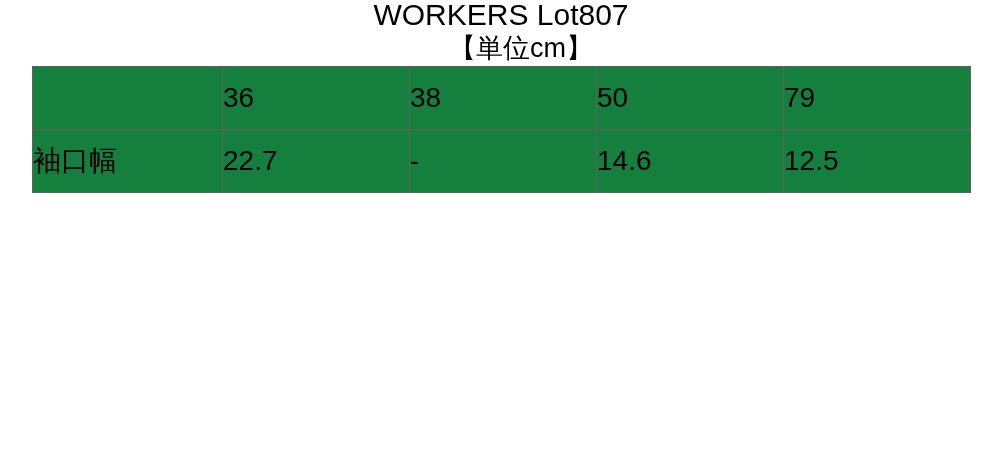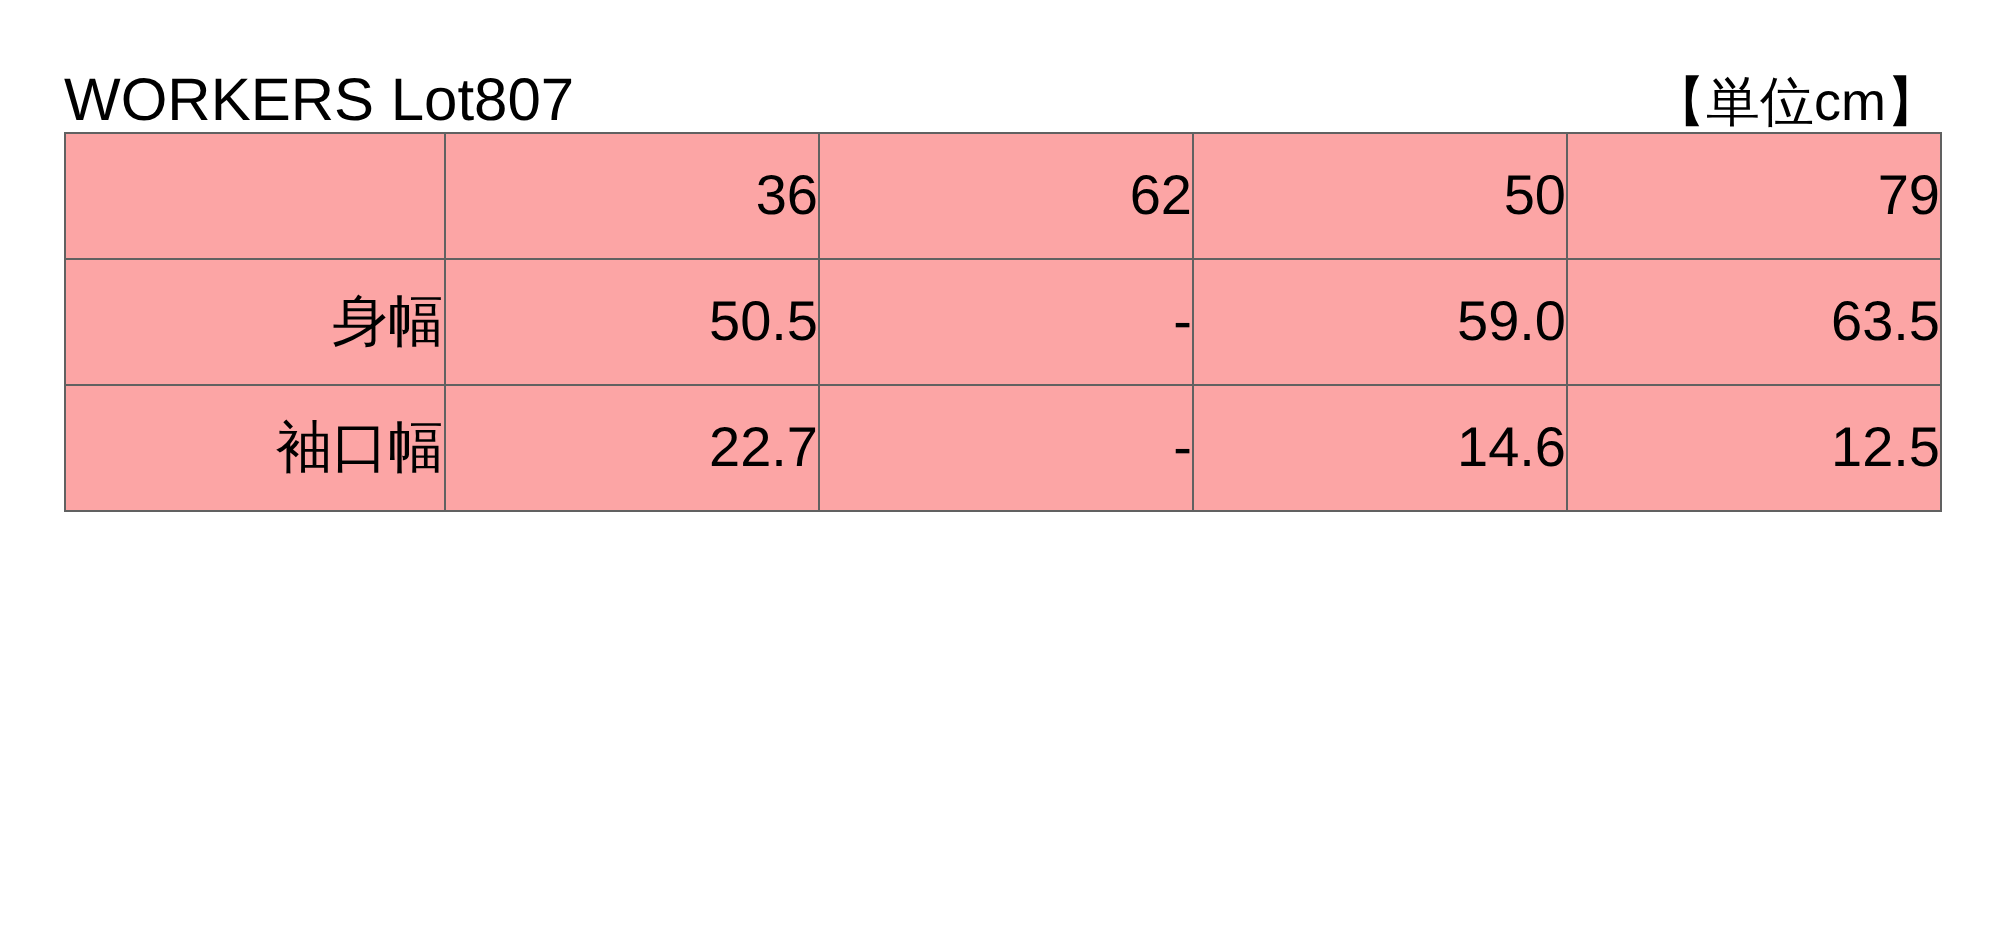--- a/index.html
+++ b/index.html
@@ -16,26 +16,27 @@
   }
   .page {
     position: relative;
     width: 1000px;
     height: 464px;
     box-sizing: border-box;
   }
   .header-bar {
     position: absolute;
     left: 32px;
-    top: 28px;
+    top: 8px;
     width: 938px;
     height: 46px;
     display: flex;
     align-items: center;
-    justify-content: space-between;
+    justify-content: center;
+    flex-direction: column;
   }
   .doc-title {
     font-size: 30px;
     line-height: 34px;
     letter-spacing: 0px;
     white-space: nowrap;
     color: #000000;
   }
   .unit-note {
     font-size: 27px;
@@ -49,27 +50,27 @@
     left: 32px;
     top: 66px;
     width: 938px;
     border-collapse: collapse;
     table-layout: fixed;
   }
   .size-table td, .size-table th {
     border: 1.3px solid #616161;
     height: 62px;
     padding: 0;
-    text-align: right;
+    text-align: left;
     vertical-align: middle;
     font-weight: normal;
     font-size: 28px;
     line-height: 32px;
     color: #000000;
-    background: #fca5a5;
+    background: #15803d;
   }
   .col-label  { width: 190px; }
   .col-size   { width: 187px; }
   .corner-cell {
     background: #ffffff;
   }
   .head-cell {
     background: #f1f1f1;
   }
   .row-label {
@@ -98,33 +99,26 @@
       <col class="col-label">
       <col class="col-size">
       <col class="col-size">
       <col class="col-size">
       <col class="col-size">
     </colgroup>
     <thead>
       <tr>
         <th class="corner-cell"></th>
         <th class="head-cell">36</th>
-        <th class="head-cell">62</th>
+        <th class="head-cell">38</th>
         <th class="head-cell">50</th>
         <th class="head-cell">79</th>
       </tr>
     </thead>
     <tbody>
-      <tr>
-        <td class="row-label">身幅</td>
-        <td class="data-cell">50.5</td>
-        <td class="dash-cell">-</td>
-        <td class="data-cell">59.0</td>
-        <td class="data-cell">63.5</td>
-      </tr>
       <tr>
         <td class="row-label">袖口幅</td>
         <td class="data-cell">22.7</td>
         <td class="dash-cell">-</td>
         <td class="data-cell">14.6</td>
         <td class="data-cell">12.5</td>
       </tr>
     </tbody>
   </table>
 

